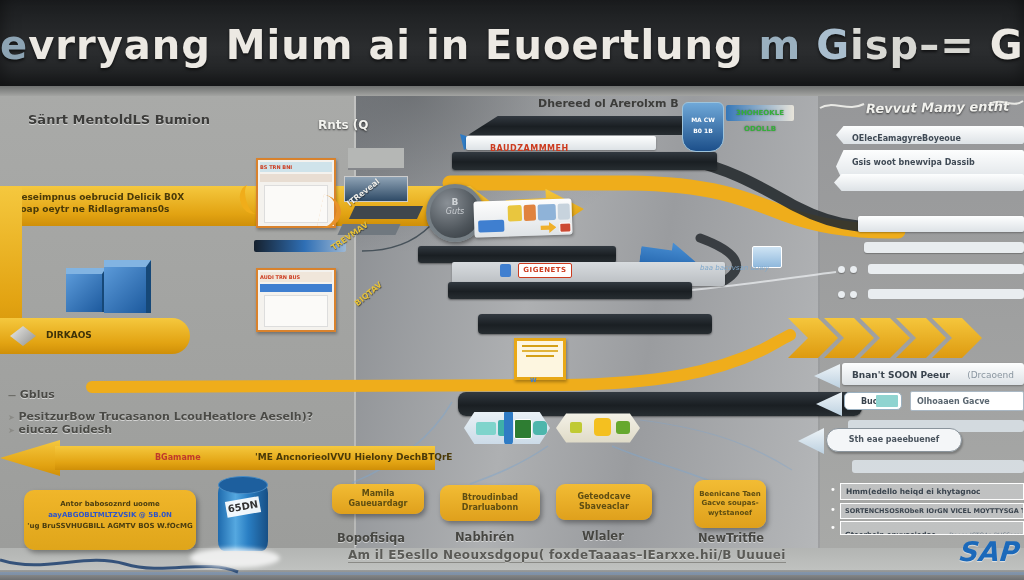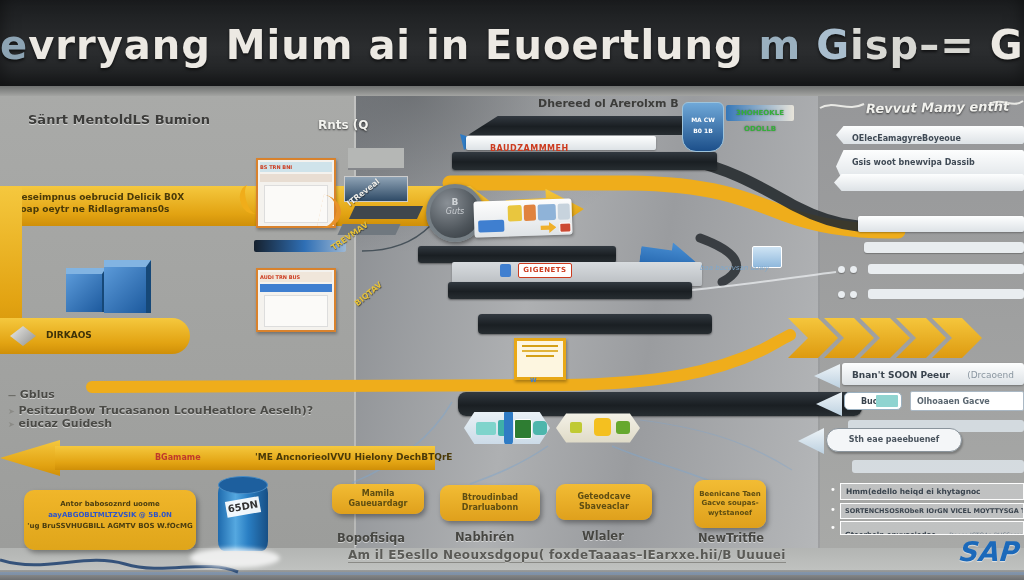--- a/index.html
+++ b/index.html
@@ -129,21 +129,21 @@
   <div class="a" style="left:344px;top:176px;width:62px;height:24px;background:linear-gradient(180deg,#8fa3b5,#2e4a66);border:1px solid #ccc;"></div>
   <div class="a" style="left:352px;top:206px;width:68px;height:13px;background:#3f474d;transform:skewX(-25deg);"></div>
   <div class="a" style="left:340px;top:224px;width:58px;height:11px;background:#70787f;transform:skewX(-25deg);"></div>
 
   <div class="a" style="left:318px;top:118px;font-size:12px;font-weight:bold;color:#f2f2ee;text-shadow:0 1px 2px rgba(0,0,0,.7);">Rnts (Q</div>
   <div class="a rot" style="left:348px;top:200px;color:#f0f0ec;text-shadow:0 1px 1px rgba(0,0,0,.6);transform:rotate(-38deg);">ITReveal</div>
   <div class="a rot" style="left:332px;top:244px;color:#e8c33a;text-shadow:0 1px 1px rgba(0,0,0,.6);transform:rotate(-35deg);">TREVMAV</div>
   <div class="a rot" style="left:356px;top:300px;color:#e8c33a;text-shadow:0 1px 1px rgba(0,0,0,.6);transform:rotate(-40deg);">BIQTAV</div>
 
   <div class="a" style="left:8px;top:388px;width:345px;font-size:11px;font-weight:bold;color:#4a4a46;">
-    <div style="margin:0 0 3px 0;"><span style="color:#6b6b67;font-size:8px;">—</span>&nbsp;<span class="emb">Gblus</span></div>
+    <div style="margin:0 0 9px 0;"><span style="color:#6b6b67;font-size:8px;">—</span>&nbsp;<span class="emb">Gblus</span></div>
     <div><span style="color:#8a8a86;font-size:8px;">➤</span>&nbsp;<span class="emb">PesitzurBow Trucasanon LcouHeatlore Aeselh)?</span></div>
     <div style="margin:0 0 3px 0;"><span style="color:#8a8a86;font-size:8px;">➤</span>&nbsp;<span class="emb">eiucaz Guidesh</span></div>
   </div>
 
   <div class="a yel" style="left:0;top:440px;width:60px;height:36px;clip-path:polygon(100% 0,0 50%,100% 100%);"></div>
   <div class="a yel" style="left:55px;top:446px;width:380px;height:24px;">
     <span class="a" style="left:100px;top:7px;font-size:8px;font-weight:bold;color:#c0392b;">BGamame</span>
     <span class="a" style="left:200px;top:6px;font-size:9px;font-weight:bold;color:#4a3a08;white-space:nowrap;">'ME AncnorieolVVU Hielony DechBTQrE</span>
   </div>
 
@@ -184,21 +184,21 @@
     <span class="tile" style="left:50px;top:5px;width:12px;height:16px;background:#e0833f;"></span>
     <span class="tile" style="left:64px;top:5px;width:18px;height:16px;background:#8fb3d8;"></span>
     <span class="tile" style="left:84px;top:5px;width:12px;height:16px;background:#c7d3dd;"></span>
     <span class="tile" style="left:66px;top:23px;width:16px;height:11px;background:#f0b02a;clip-path:polygon(0 30%,55% 30%,55% 0,100% 50%,55% 100%,55% 70%,0 70%);"></span>
     <span class="tile" style="left:85px;top:24px;width:10px;height:8px;background:#cc4a33;border:1px solid #fff;"></span>
   </div>
 
   <div class="a dbar" style="left:418px;top:246px;width:198px;height:17px;"></div>
   <div class="a" style="left:640px;top:242px;width:56px;height:32px;background:linear-gradient(180deg,#4a90d4,#1e5fa8);transform:rotate(8deg);clip-path:polygon(0 25%,55% 25%,55% 0,100% 50%,55% 100%,55% 75%,0 75%);"></div>
   <div class="a" style="left:752px;top:246px;width:28px;height:20px;background:linear-gradient(180deg,#cfe4f4,#8fb8dc);border:1px solid #fff;border-radius:2px;"></div>
-  <div class="a" style="left:452px;top:262px;width:250px;height:24px;background:linear-gradient(180deg,#d8dcdf,#b8bcc0);border-radius:2px;box-shadow:0 1px 2px rgba(0,0,0,.3);">
+  <div class="a" style="left:452px;top:262px;width:250px;height:24px;background:linear-gradient(180deg,#d8dcdf,#b8bcc0);border-radius:2px;box-shadow:0 1px 2px rgba(0,0,0,.3);padding-left:23px;">
     <span class="tile" style="left:48px;top:2px;width:11px;height:13px;background:#3f7fd0;"></span>
     <span class="a" style="left:66px;top:1px;width:52px;height:13px;background:#fff;border:1.5px solid #cc3b1f;border-radius:2px;font-size:7px;font-weight:bold;color:#cc3b1f;text-align:center;line-height:13px;letter-spacing:.5px;">GIGENETS</span>
   </div>
   <div class="a" style="left:700px;top:264px;font-size:7px;font-style:italic;color:#7fa8cc;">baa baccvsan uuwy</div>
   <div class="a dbar" style="left:448px;top:282px;width:244px;height:17px;"></div>
   <div class="a dbar" style="left:478px;top:314px;width:234px;height:20px;border-radius:4px;"></div>
 
   <div class="a" style="left:514px;top:338px;width:46px;height:36px;border:3px solid #e8a817;background:#fdf6e0;box-shadow:1px 2px 3px rgba(0,0,0,.3);">
     <div style="margin:4px 5px 0;height:2px;background:#d4a017;"></div>
     <div style="margin:3px 5px 0;height:2px;background:#e2b43a;"></div>

